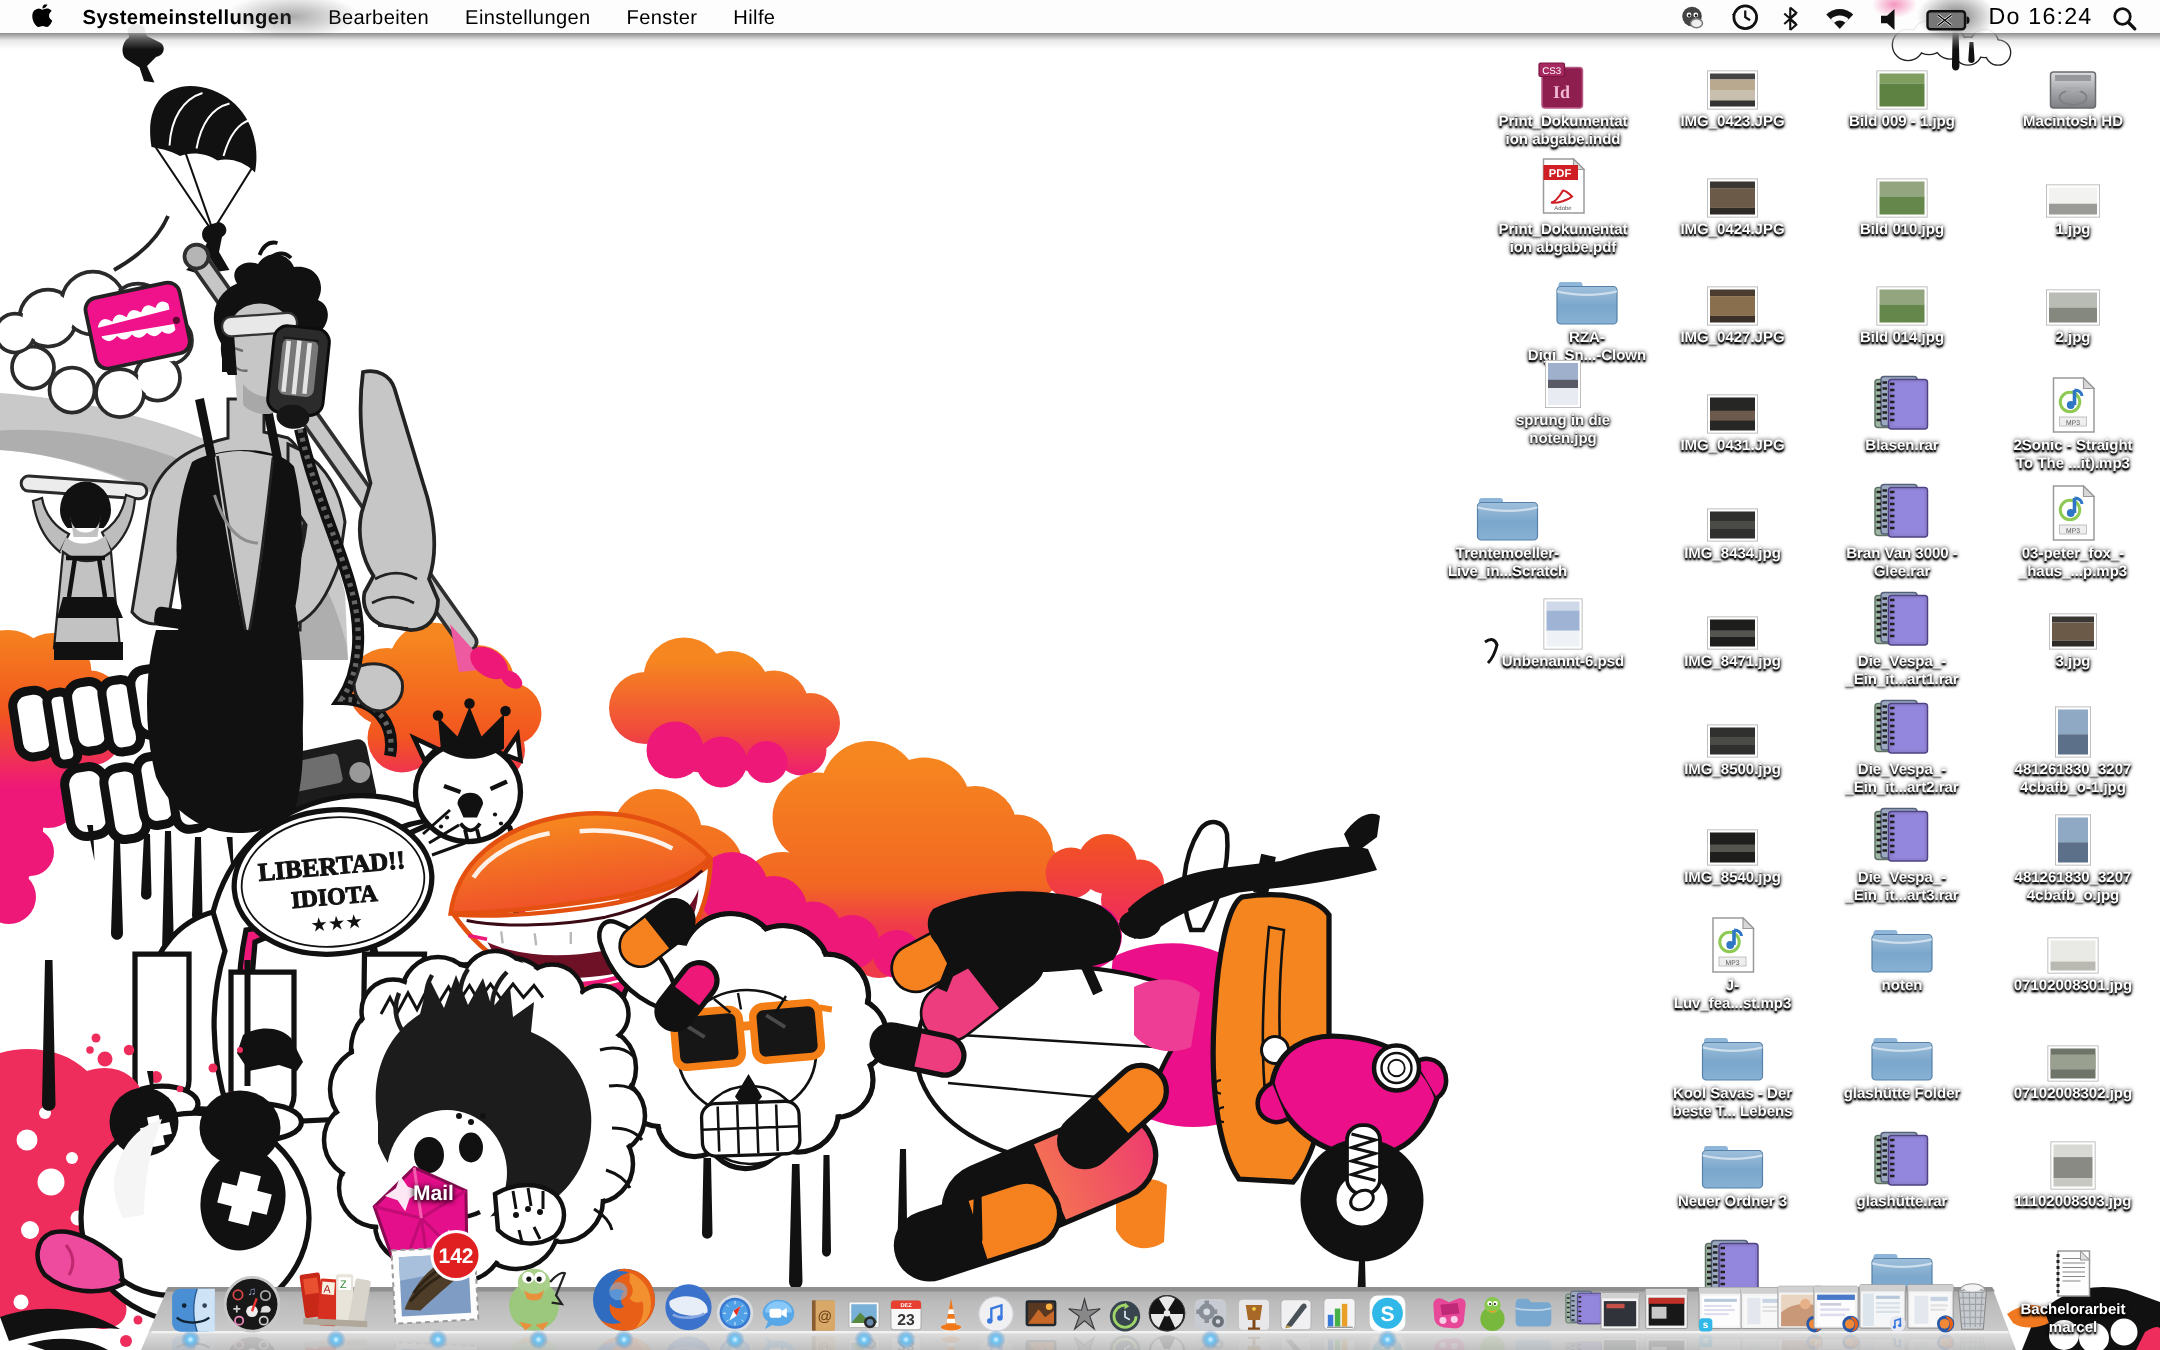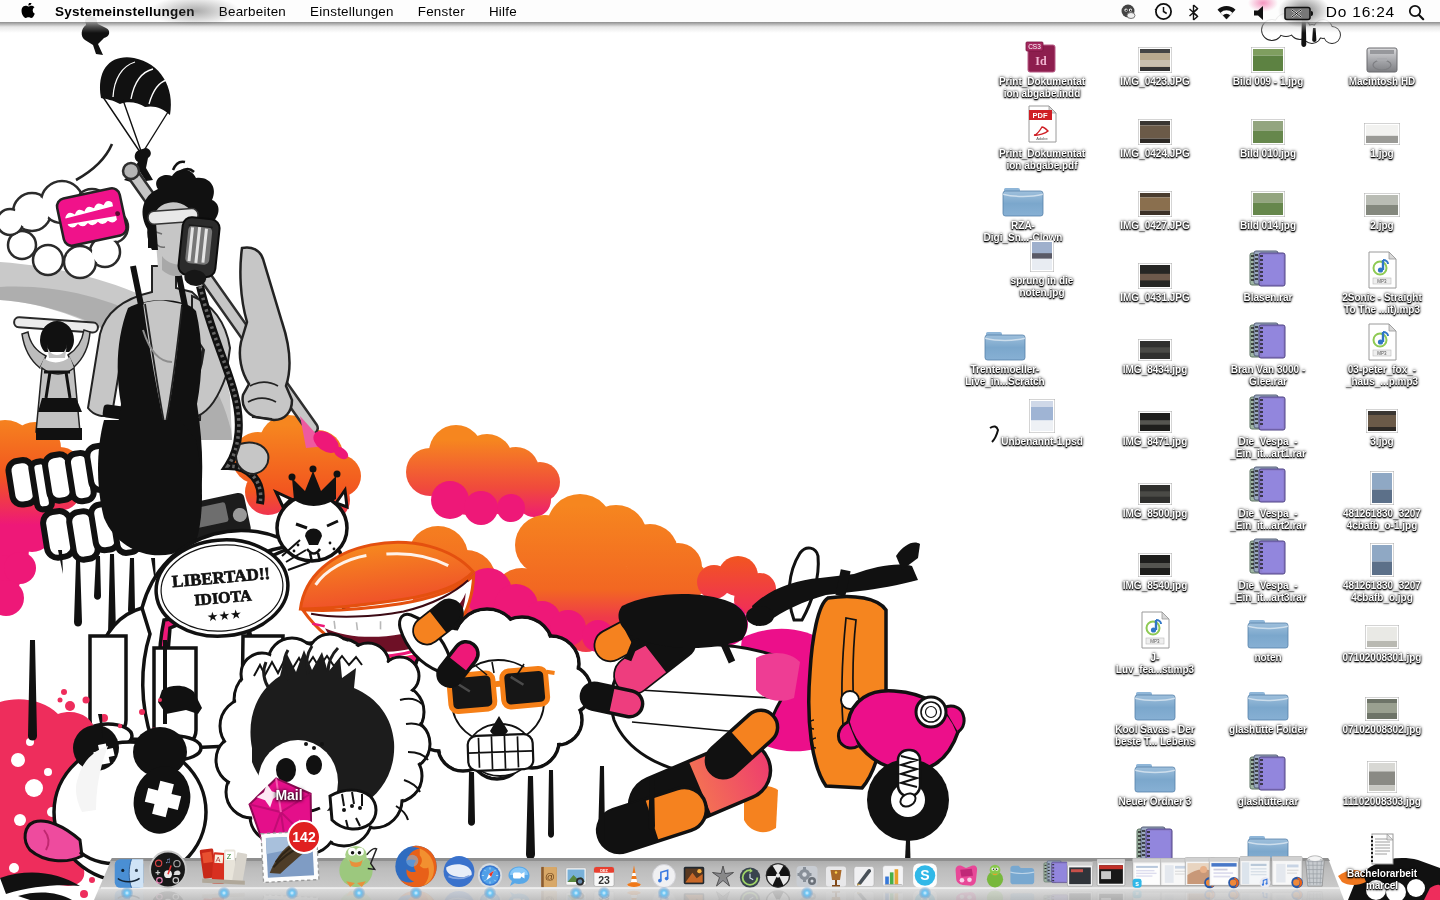--- a/index.html
+++ b/index.html
@@ -697,21 +697,21 @@
 <div class="di" style="left:1327px;top:105px">
       <div style="height:40px;display:flex;align-items:flex-end;justify-content:center">
         <svg width="36" height="22" viewBox="0 0 36 22">
           <rect x="0" y="0" width="36" height="22" fill="#fff" stroke="#aaa" stroke-width="1"></rect>
           <rect x="2" y="2" width="32" height="10.8" fill="#f2f2f0"></rect>
           <rect x="2" y="12.8" width="32" height="7.2" fill="#9a9a96"></rect>
         </svg>
       </div>
       <div class="lb">1.jpg</div>
     </div>
-<div class="di" style="left:968px;top:177px">
+<div class="di" style="left:1003px;top:177px">
       <div style="height:40px;display:flex;align-items:flex-end;justify-content:center">
         <svg width="42" height="34" viewBox="0 0 42 34">
           <defs>
             <linearGradient id="fg" x1="0" y1="0" x2="0" y2="1">
               <stop offset="0" stop-color="#9fc0dc"></stop>
               <stop offset=".5" stop-color="#7ba7cc"></stop>
               <stop offset="1" stop-color="#87b0d4"></stop>
             </linearGradient>
           </defs>
           <path d="M2 8c0-2 1-3 3-3h10l3 3h0" fill="#8fb6d8"></path>
@@ -864,21 +864,21 @@
     </div>
 <div class="di" style="left:987px;top:393px">
       <div style="height:40px;display:flex;align-items:flex-end;justify-content:center">
         <svg width="26" height="34" viewBox="0 0 26 34">
           <rect x="0" y="0" width="26" height="34" fill="#fff" stroke="#aaa" stroke-width="1"></rect>
           <rect x="2" y="2" width="22" height="6.0" fill="#cfd8e8"></rect>
           <rect x="2" y="8.0" width="22" height="13.5" fill="#9fb4d4"></rect>
           <rect x="2" y="21.5" width="22" height="10.5" fill="#eef1f5"></rect>
         </svg>
       </div>
-      <div class="lb">Unbenannt-1.psd</div>
+      <div class="lb">Unbenannt-6.psd</div>
     </div>
 <div class="di" style="left:1100px;top:393px">
       <div style="height:40px;display:flex;align-items:flex-end;justify-content:center">
         <svg width="34" height="22" viewBox="0 0 34 22">
           <rect x="0" y="0" width="34" height="22" fill="#fff" stroke="#aaa" stroke-width="1"></rect>
           <rect x="2" y="2" width="30" height="18" fill="#1e1e1c"></rect>
           <rect x="2" y="9.2" width="30" height="4.5" fill="#555550"></rect>
         </svg>
       </div>
       <div class="lb">IMG_8471.jpg</div>

